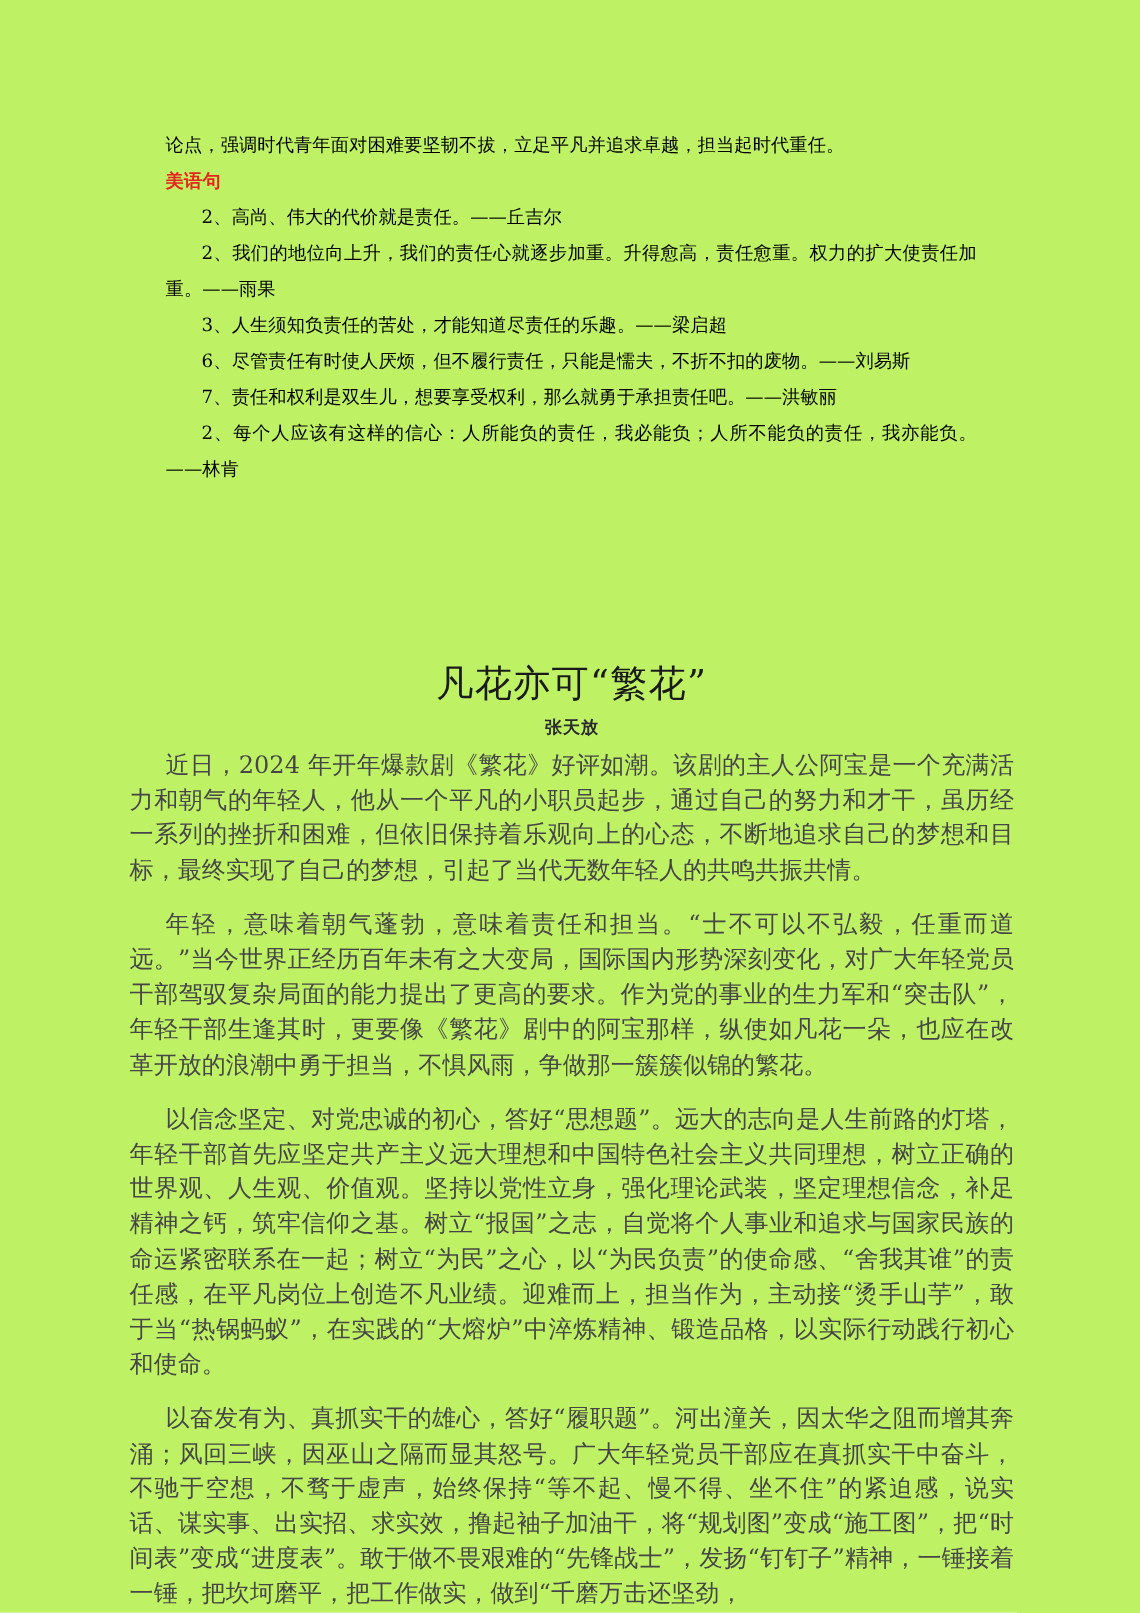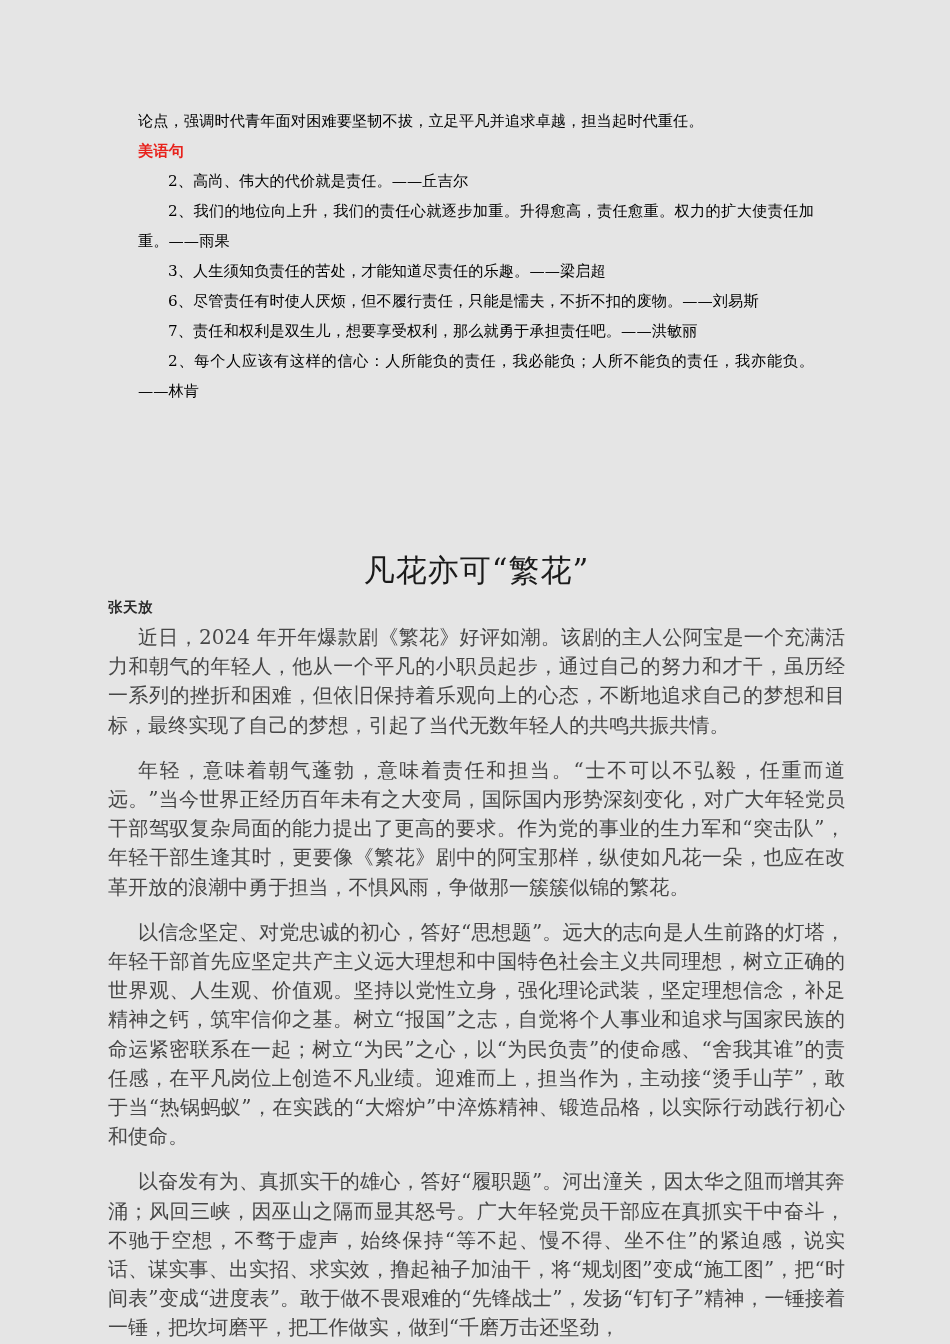--- a/index.html
+++ b/index.html
@@ -14,21 +14,21 @@
     font-family: "DejaVu Serif", "Liberation Serif", serif;
     -webkit-font-smoothing: antialiased;
   }
 
   
   .page {
     position: absolute;
     left: 0; top: 0;
     width: 950px;
     height: 1344px;
-    background: #e5e5e5;
+    background: #bef264;
     overflow: hidden;
   }
 
   
   .list-region {
     position: absolute;
     left: 138px;
     top: 108px;
     width: 676px;
   }
@@ -80,20 +80,21 @@
     margin: 0;
     letter-spacing: 1px;
     font-family: "DejaVu Serif", "Liberation Serif", serif;
   }
 
   .article-byline {
     font-size: 14.5px;
     line-height: 24px;
     font-weight: bold;
     color: #2b2b2b;
+    text-align: center;
     margin: 2px 0 4px 0;
     letter-spacing: 0.5px;
   }
 
   .article-para {
     font-size: 20px;
     line-height: 29.2px;
     color: #464646;
     text-align: justify;
     text-justify: inter-ideograph;

